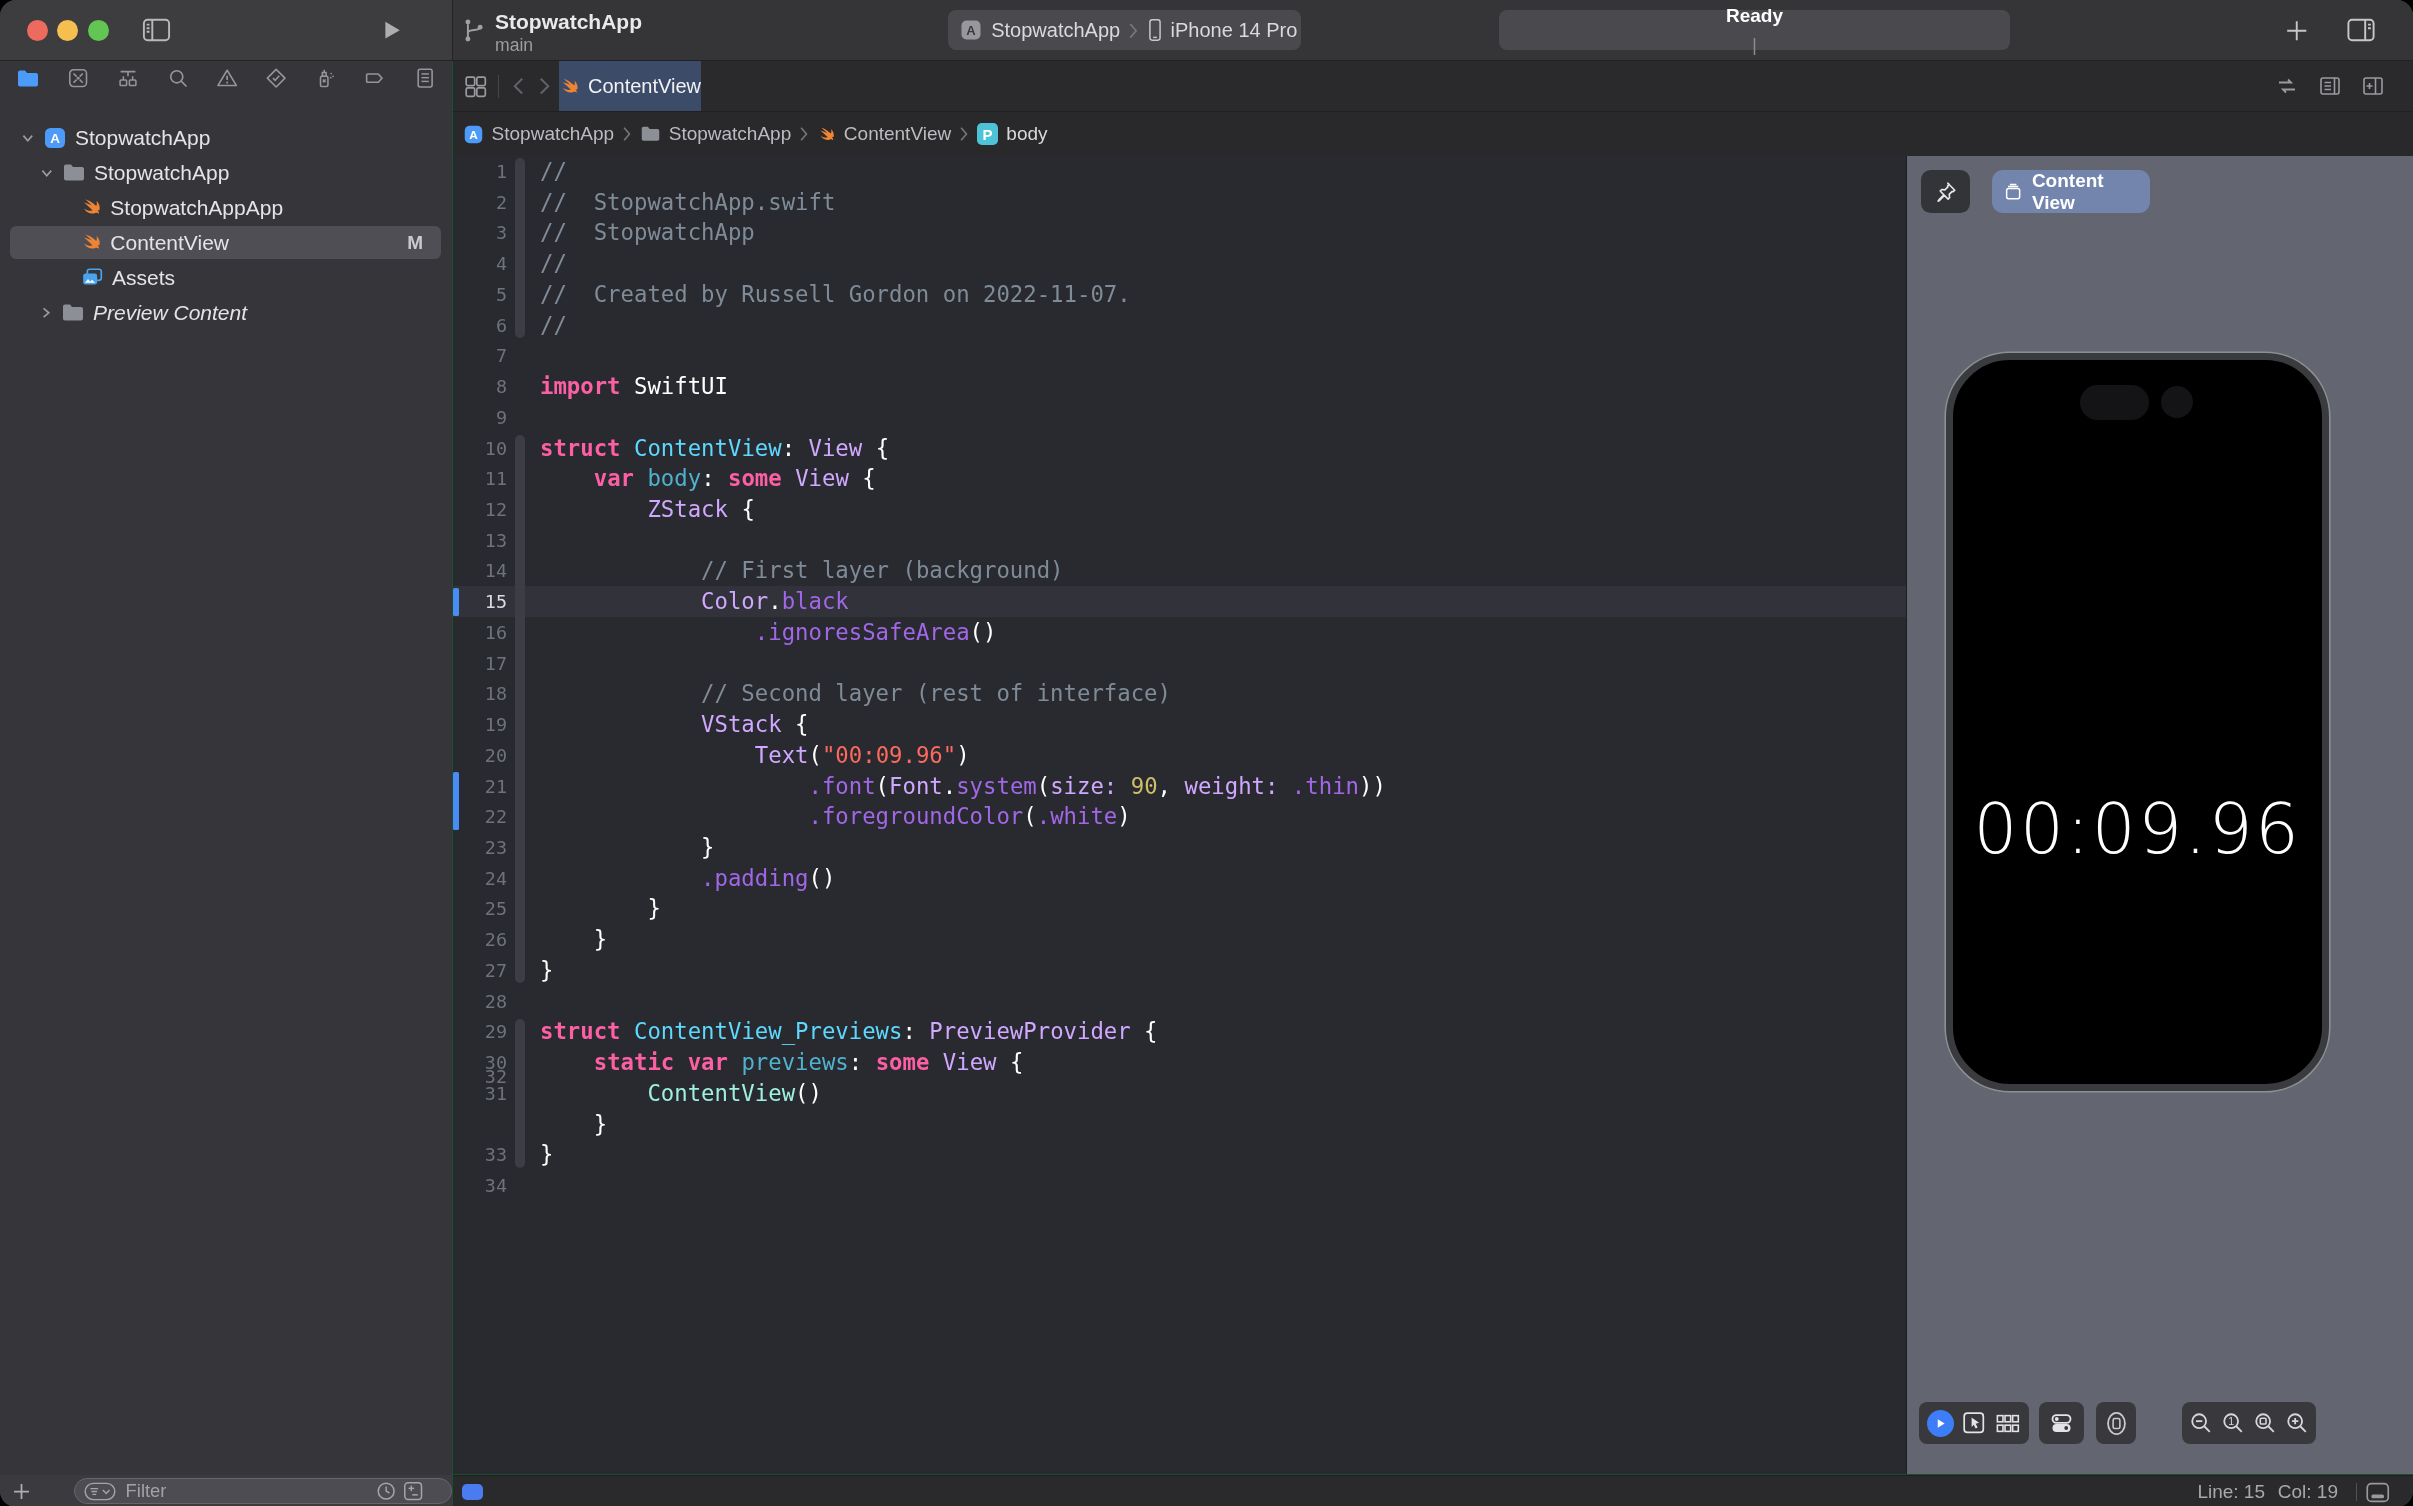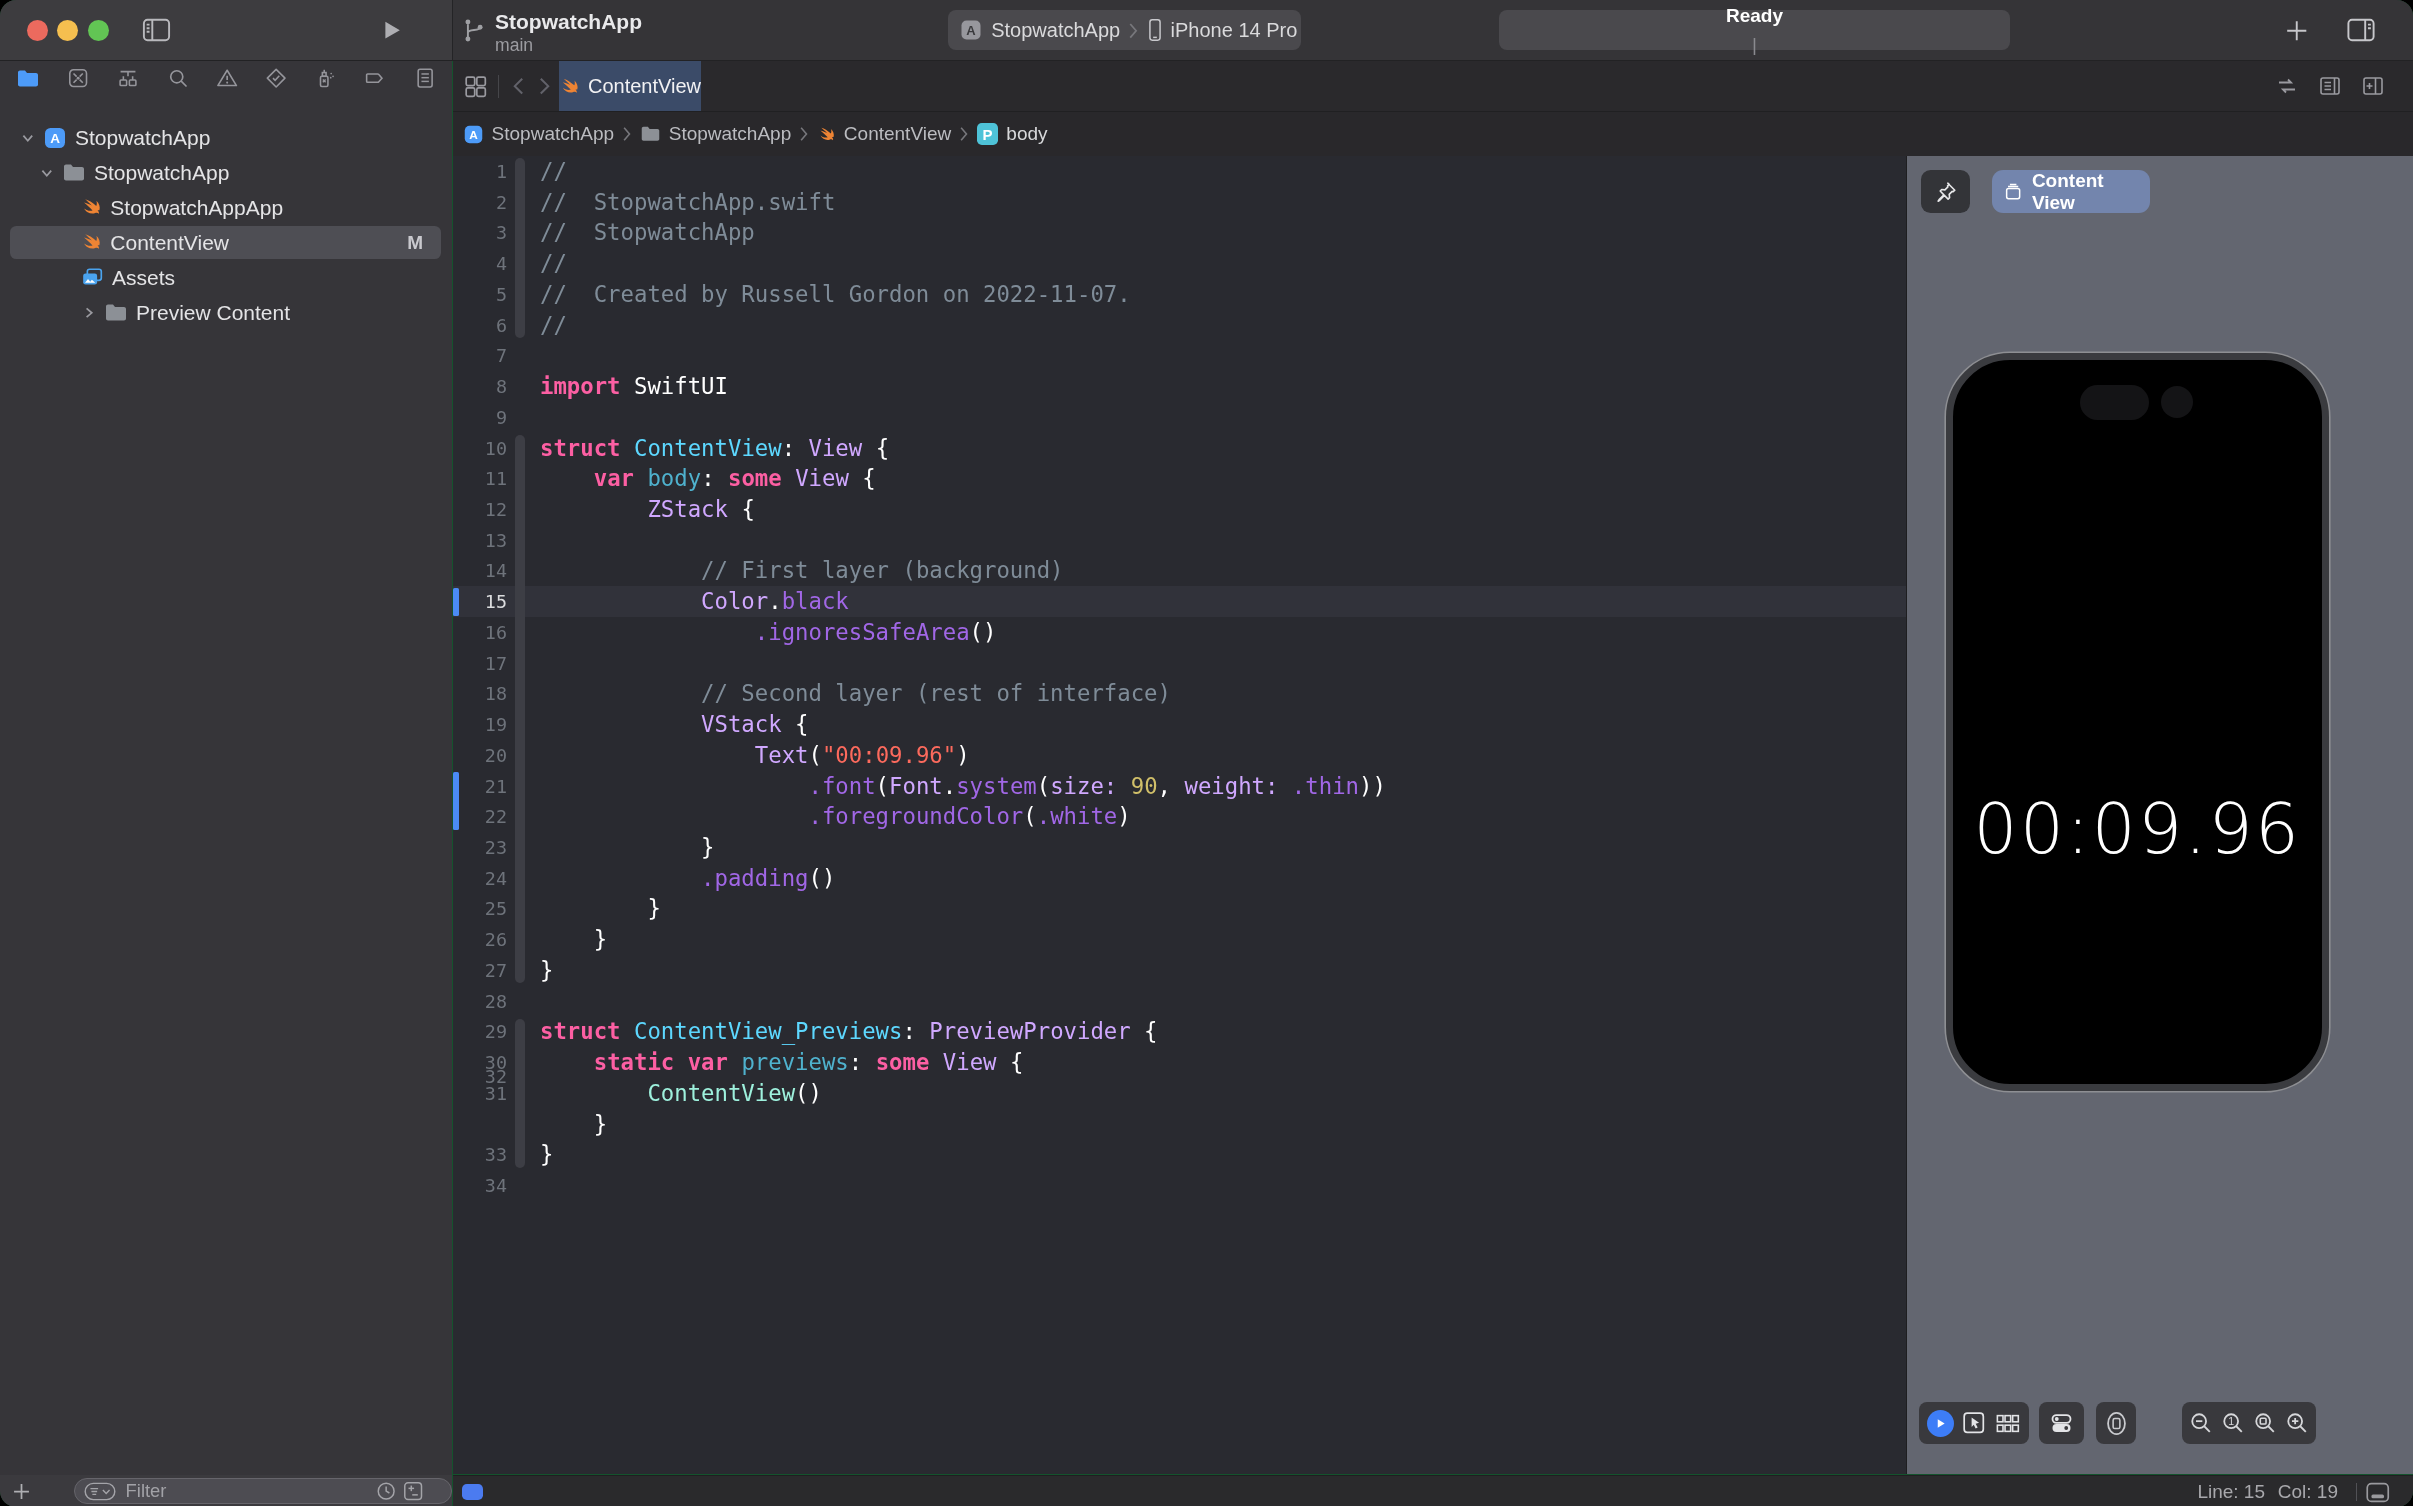--- a/index.html
+++ b/index.html
@@ -28,21 +28,21 @@
   .bold-white{color:#FFF;font-weight:bold;}
 
   
   #sidebar{left:0;top:61px;width:452px;height:1414px;background:#363539;}
   #nav-iconbar{left:0;top:0;width:452px;height:35px;display:flex;align-items:center;justify-content:space-between;padding:0 16px;box-sizing:border-box;color:#95959B;}
   #file-tree{left:0;top:59px;width:452px;}
   .tree-row{position:relative;height:35px;display:flex;align-items:center;font-size:21px;color:#E4E4E6;}
   .tree-row.selected::before{content:"";position:absolute;left:9.6px;right:11.2px;top:0.8px;bottom:0.8px;background:#4E4E54;border-radius:6.4px;}
   .tree-row>*{position:relative;}
   .chev{color:#9A9AA0;}
-  .indent0{padding-left:19px;} .indent1{padding-left:38px;} .indent2{padding-left:80px;} .indent2b{padding-left:80px;}
+  .indent0{padding-left:19px;} .indent1{padding-left:38px;} .indent2{padding-left:37px;font-style:italic;} .indent2b{padding-left:80px;}
   .tree-label{margin-left:8px;}
   .badge-m{position:absolute;right:29px;font-size:19px;font-weight:600;color:#C9C9CE;}
 
   
   #sidebar-filterbar{left:0;top:1475px;width:452px;height:32px;background:#3B3A3E;display:flex;align-items:center;}
   #filter-field{position:relative;margin-left:42px;width:393px;height:25.5px;background:#4D4C52;border:0.8px solid #66656B;border-radius:13.6px;display:flex;align-items:center;box-sizing:border-box;color:#A4A4A9;}
   #filter-input{background:transparent;border:none;outline:none;color:#D5D5D8;font-size:18.4px;width:247px;margin-left:6.4px;font-family:"Liberation Sans",sans-serif;}
   #filter-input::placeholder{color:#A2A2A7;}
   #add-button-sidebar{margin-left:11.2px;color:#AFAFB3;}
 

